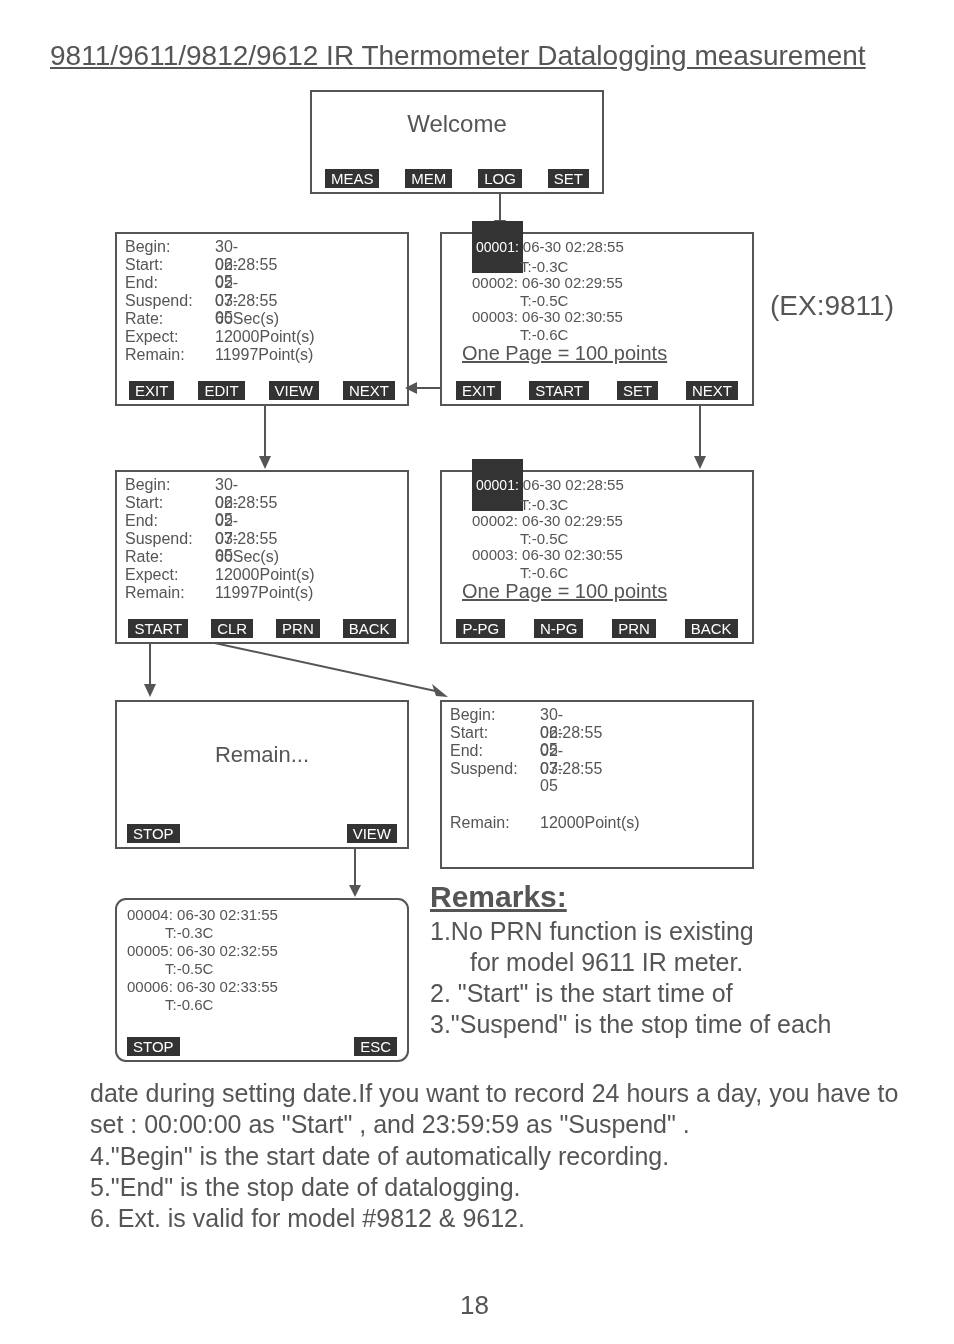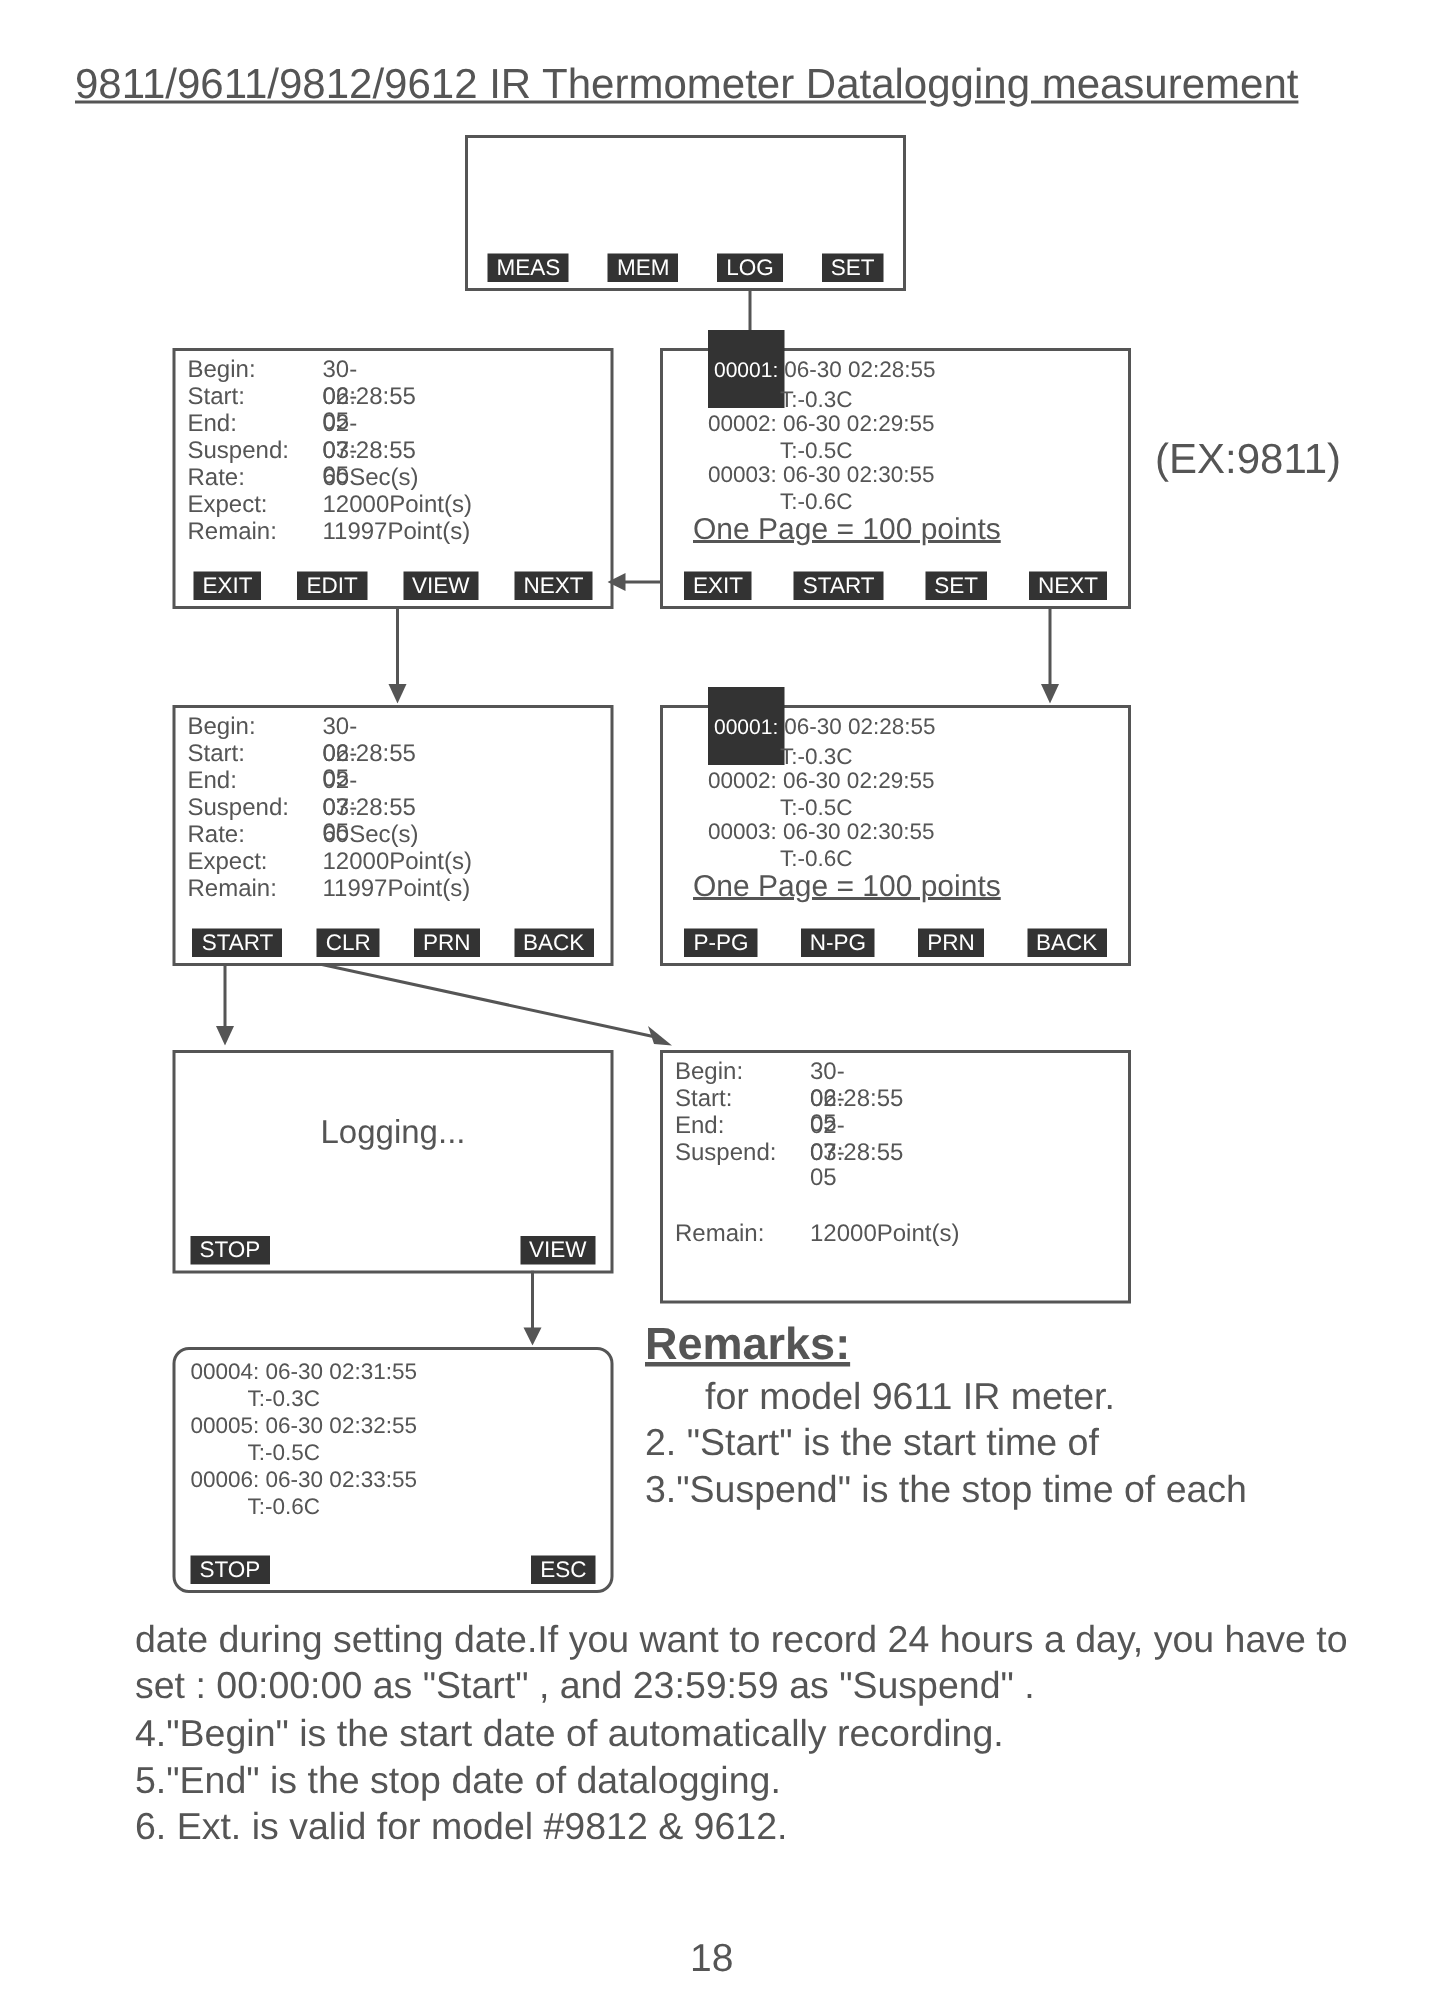--- a/index.html
+++ b/index.html
@@ -71,20 +71,21 @@
   .small {
     font-size: 15px;
   }
 </style>
 </head>
 <body>
 
 <div class="title">9811/9611/9812/9612 IR Thermometer Datalogging measurement</div>
 
 <div class="screen" style="left:310px; top:90px; width:290px; height:100px;">
+  <div style="text-align:center; font-size:24px; margin-top:18px;">Welcome</div>
   <div class="row-btns">
     <span class="btn">MEAS</span>
     <span class="btn">MEM</span>
     <span class="btn">LOG</span>
     <span class="btn">SET</span>
   </div>
 </div>
 
 <svg style="position:absolute; left:490px; top:192px;" width="20" height="40">
   <line x1="10" y1="0" x2="10" y2="30" stroke="#555" stroke-width="2"></line>
@@ -176,21 +177,21 @@
   <line x1="10" y1="0" x2="10" y2="45" stroke="#555" stroke-width="2"></line>
   <polygon points="10,55 4,42 16,42" fill="#555"></polygon>
 </svg>
 
 <svg style="position:absolute; left:200px; top:642px;" width="250" height="60">
   <line x1="10" y1="0" x2="240" y2="50" stroke="#555" stroke-width="2"></line>
   <polygon points="248,55 232,42 236,54" fill="#555"></polygon>
 </svg>
 
 <div class="screen" style="left:115px; top:700px; width:290px; height:145px;">
-  <div style="text-align:center; font-size:22px; margin-top:40px;">Logging...</div>
+  <div style="text-align:center; font-size:22px; margin-top:40px;">Remain...</div>
   <div class="row-btns" style="justify-content:space-between; padding:0 10px;">
     <span class="btn">STOP</span>
     <span class="btn">VIEW</span>
   </div>
 </div>
 
 <div class="screen" style="left:440px; top:700px; width:310px; height:165px;">
   <div class="kv" style="top:4px;"><span>Begin:</span><span style="position:absolute; left:90px;">30-06-05</span></div>
   <div class="kv" style="top:22px;"><span>Start:</span><span style="position:absolute; left:90px;">02:28:55</span></div>
   <div class="kv" style="top:40px;"><span>End:</span><span style="position:absolute; left:90px;">02-07-05</span></div>
@@ -211,20 +212,21 @@
   <div class="small" style="position:absolute; top:78px; left:10px;">00006: 06-30 02:33:55</div>
   <div class="small" style="position:absolute; top:96px; left:48px;">T:-0.6C</div>
   <div class="row-btns" style="justify-content:space-between; padding:0 10px;">
     <span class="btn">STOP</span>
     <span class="btn">ESC</span>
   </div>
 </div>
 
 <div style="position:absolute; left:430px; top:878px; width:510px;" class="remarks-body">
   <div class="remarks-title">Remarks:</div>
+  <div>1.No PRN function is existing</div>
   <div style="padding-left:40px;">for model 9611 IR meter.</div>
   <div>2. "Start" is the start time of</div>
   <div>3."Suspend" is the stop time of each</div>
 </div>
 
 <div style="position:absolute; left:90px; top:1078px; width:820px;" class="remarks-body">
   <div>date during setting date.If you want to record 24 hours a day, you have to set : 00:00:00 as "Start" , and 23:59:59  as "Suspend" .</div>
   <div>4."Begin" is the start date of automatically recording.</div>
   <div>5."End" is the stop date of datalogging.</div>
   <div>6. Ext. is valid for model #9812 &amp; 9612.</div>

